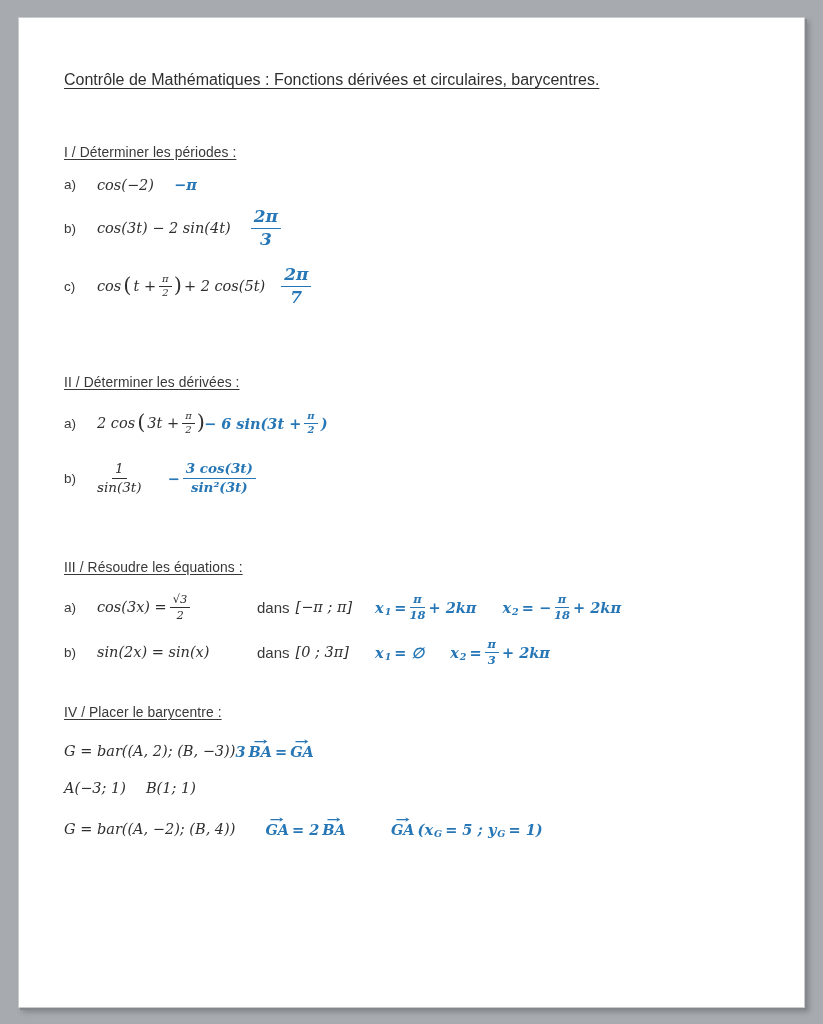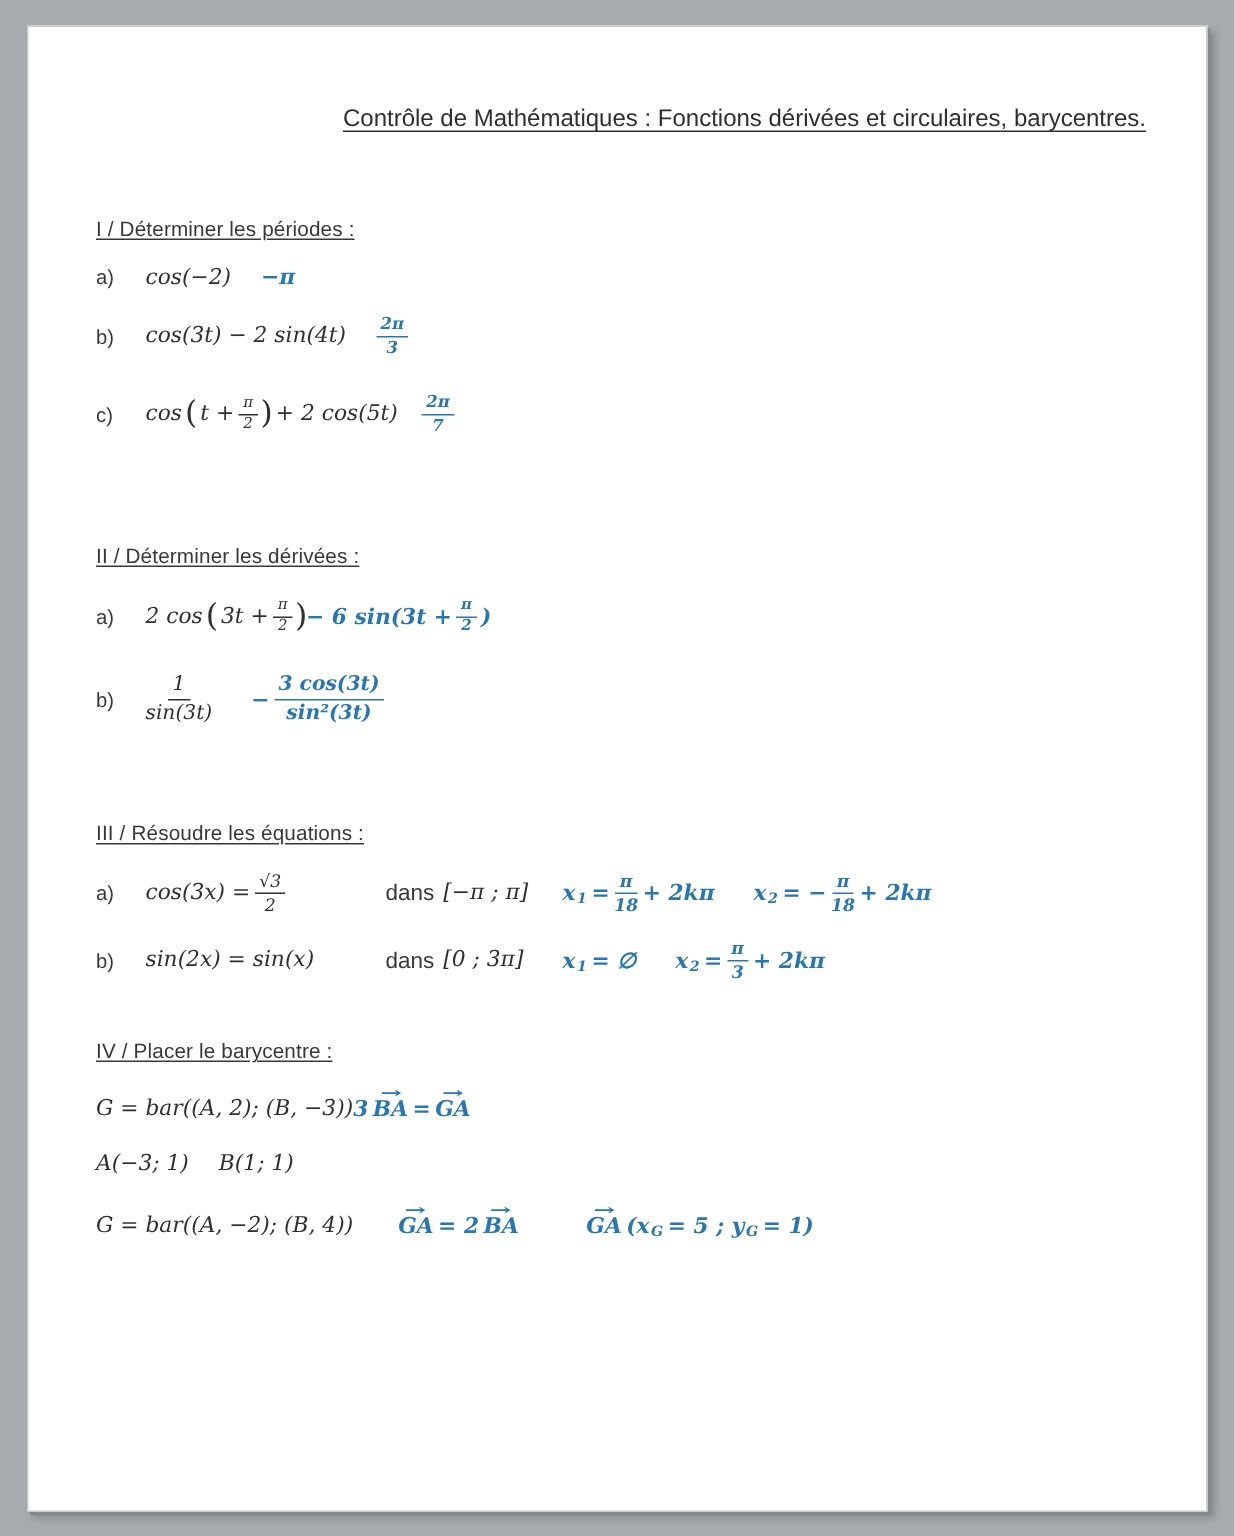--- a/index.html
+++ b/index.html
@@ -15,21 +15,21 @@
     width:787px; height:991px;
     background:#ffffff;
     border:1px solid #c9cbcd;
     box-shadow:2px 2px 0 #84888c, 4px 4px 5px rgba(60,64,68,.35);
     box-sizing:border-box;
   }
   .content { padding:0 40px 0 45px; color:#333; }
 
   .title {
     margin-top:53px;
-    text-align:right;
+    text-align:left;
     font-size:16px;
     color:#2f2f2f;
     text-decoration:underline;
     text-underline-offset:3px;
   }
   .heading {
     font-size:13.8px;
     color:#383838;
     text-decoration:underline;
     text-underline-offset:2px;
@@ -53,21 +53,21 @@
   .mrow { display:inline-flex; align-items:center; gap:3px; }
 
   .ans { color:#2777b6; font-weight:bold; }
   .gap16 { margin-left:16px; }
   .gap20 { margin-left:20px; }
   .gap22 { }
   .gap26 { margin-left:26px; }
   .gap30 { margin-left:30px; }
   .gap45 { margin-left:45px; }
 
-  .frac { display:inline-flex; flex-direction:column; align-items:center; line-height:1.15; font-size:11px; }
+  .frac { display:inline-flex; flex-direction:column; align-items:center; line-height:1.15; font-size:17px; }
   .frac .num { border-bottom:1.2px solid currentColor; padding:0 3px 1px; }
   .frac .den { padding-top:1px; }
   .sfrac { font-size:10px; line-height:1.05; }
   .afrac { font-size:11.5px; line-height:1.1; }
 
   .bigp { font-style:normal; font-size:21px; line-height:1; position:relative; top:-1px; margin:0 -1px; }
 
   .vec { position:relative; display:inline-block; }
   .vec-arrow {
     position:absolute; top:-0.68em; left:0; width:100%;

